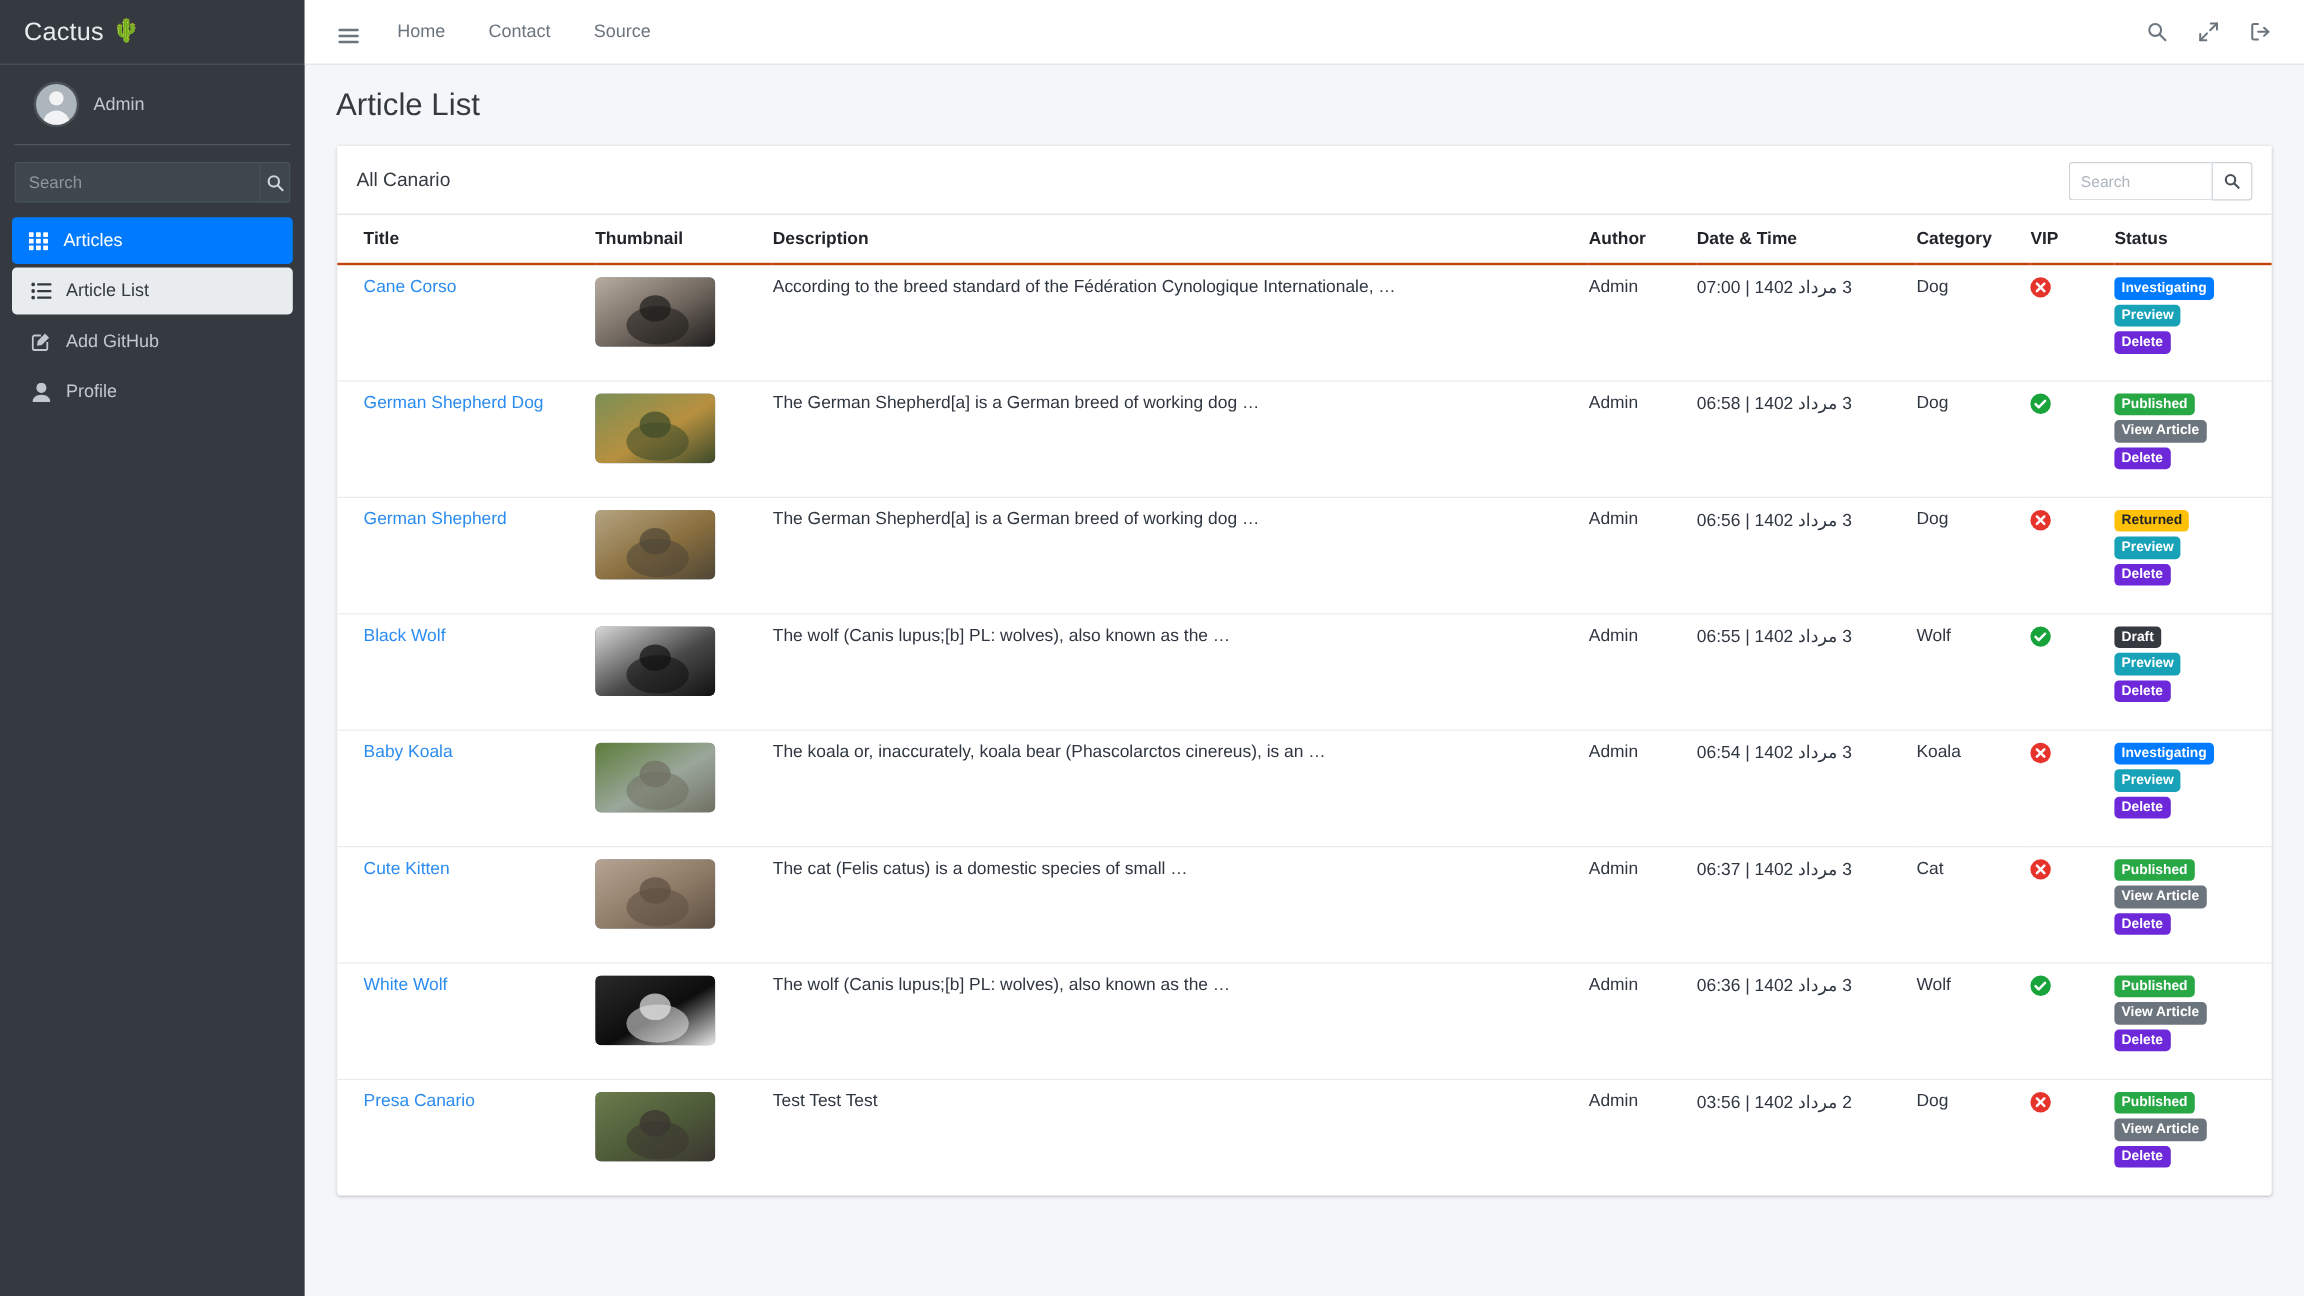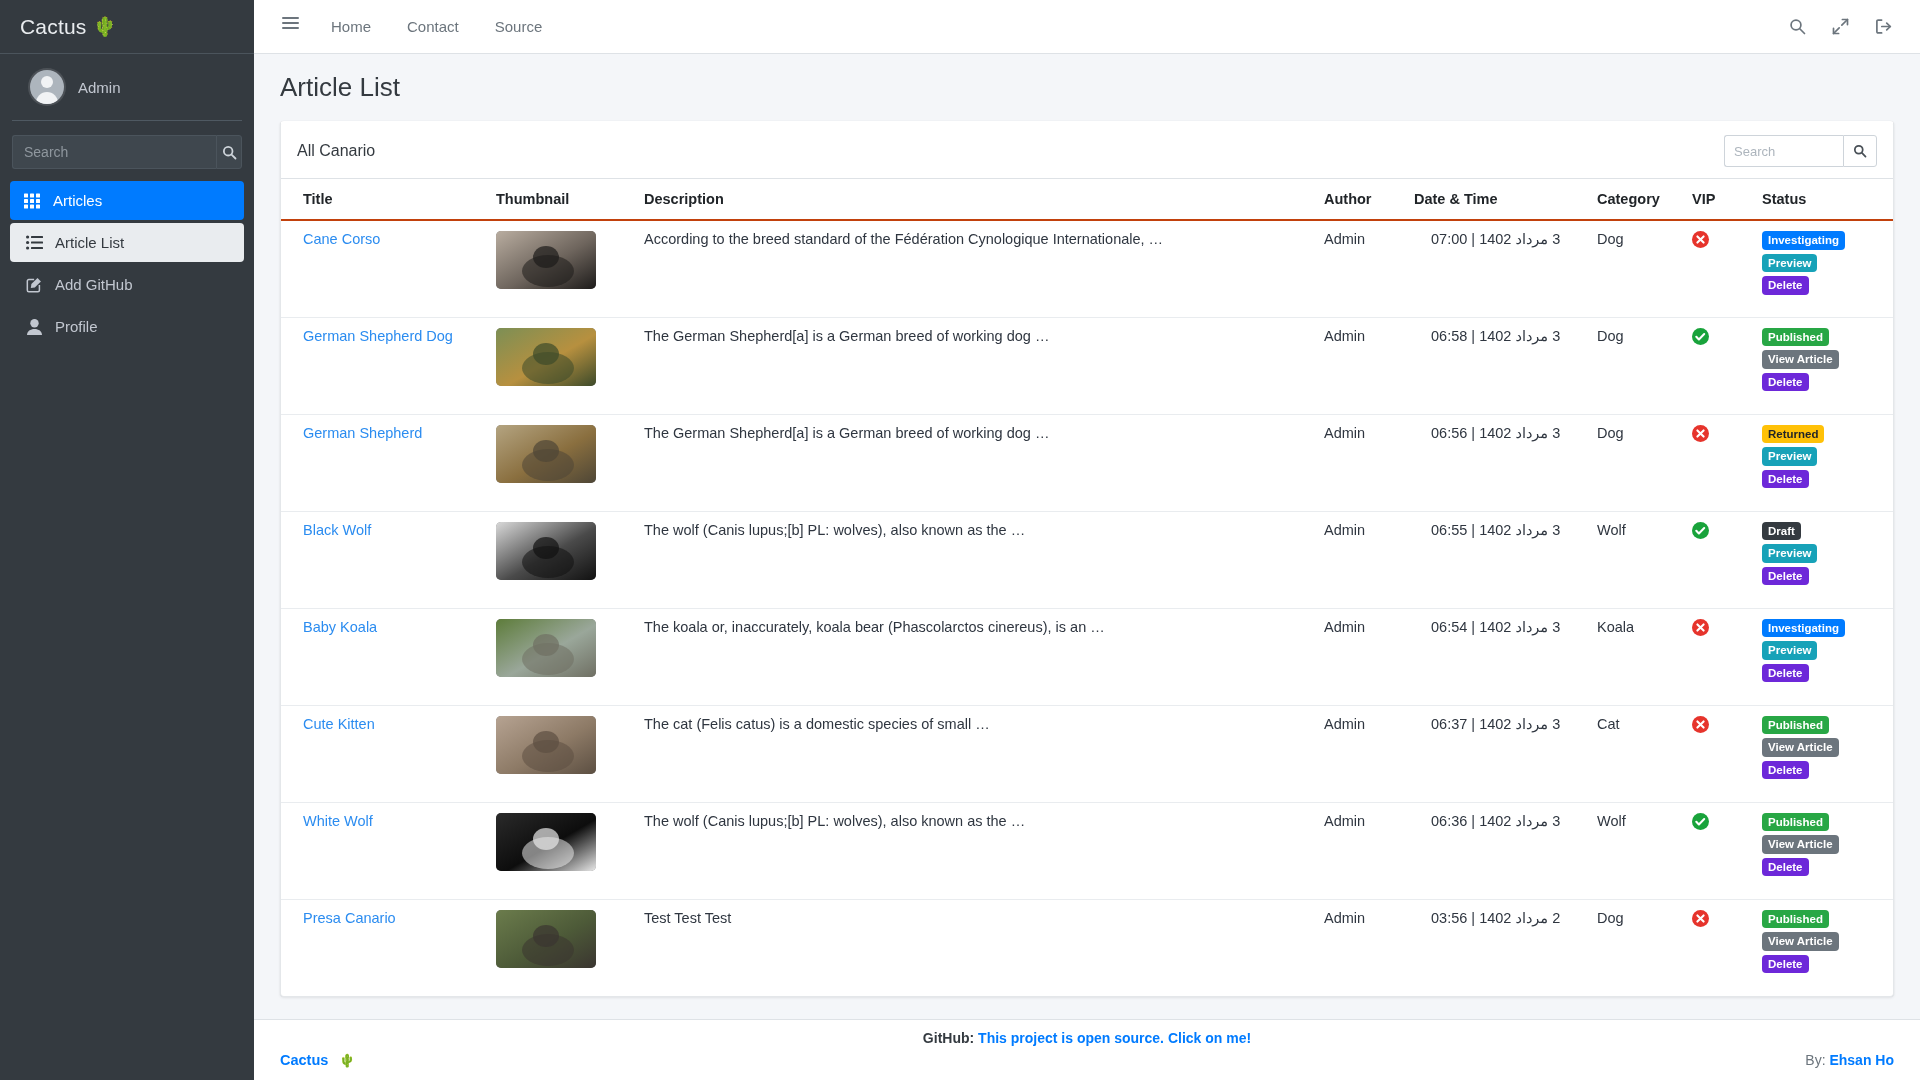--- a/index.html
+++ b/index.html
@@ -88,21 +88,21 @@
   
   .main { flex: 1; display: flex; flex-direction: column; background: #f4f6f9; min-width: 0; }
 
   .topbar {
     height: 54px; min-height: 54px;
     background: #fff;
     display: flex; align-items: center;
     padding: 0 22px 0 18px;
     border-bottom: 1px solid #dee2e6;
   }
-  .topbar-left { display: flex; align-items: flex-start; gap: 8px; }
+  .topbar-left { display: flex; align-items: flex-end; gap: 8px; }
   .burger { padding: 7px 10px; cursor: pointer; display: flex; flex-direction: column; gap: 3px; }
   .burger span { display: block; width: 17px; height: 2px; background: #6c757d; border-radius: 1px; }
   .top-link { padding: 8px 14px; color: #6c757d; font-size: 15px; cursor: pointer; }
   .topbar-right { margin-left: auto; display: flex; align-items: center; gap: 26px; padding-right: 6px; }
   .top-icon { color: #6c757d; cursor: pointer; display: flex; align-items: center; }
 
   .content { flex: 1; overflow: hidden; padding: 0; display: flex; flex-direction: column; }
   .page-head { padding: 18px 26px 12px 26px; }
   .page-title { font-size: 26px; font-weight: 400; color: #343a40; margin: 0; }
 
@@ -166,21 +166,21 @@
 
   .title-link { color: #2b8cf0; text-decoration: none; cursor: pointer; }
 
   .thumb {
     width: 100px; height: 58px; border-radius: 5px;
     display: block; overflow: hidden;
     background: #888;
   }
   .thumb svg { display: block; width: 100%; height: 100%; }
 
-  .date-cell { direction: rtl; text-align: left; unicode-bidi: plaintext; white-space: nowrap; margin-left: 17px; }
+  .date-cell { direction: rtl; text-align: left; unicode-bidi: plaintext; white-space: nowrap; }
 
   .vip-icon { display: inline-block; width: 17px; height: 17px; border-radius: 50%; position: relative; }
   .vip-no  { background: #e6342c; }
   .vip-yes { background: #19a33b; }
   .vip-icon svg { position: absolute; left: 0; top: 0; }
 
   .badges { display: flex; flex-direction: column; align-items: flex-start; gap: 4px; }
   .badge {
     display: inline-block;
     font-size: 11.5px; font-weight: bold;
@@ -633,31 +633,15 @@
                     <span class="badge b-published">Published</span>
                     <span class="badge b-view">View Article</span>
                     <span class="badge b-delete">Delete</span>
                   </div>
                 </td>
               </tr>
             </tbody>
         </table>
       </section>
 
-      <footer class="footer">
-        <div class="footer-center">
-          <span>GitHub:</span>
-          <a href="#">This project is open source. Click on me!</a>
-        </div>
-        <div class="footer-row">
-          <div class="footer-brand">
-            <span>Cactus</span>
-            <span class="brand-emoji">🌵</span>
-          </div>
-          <div class="footer-by">
-            <span>By:</span>
-            <a href="#">Ehsan Ho</a>
-          </div>
-        </div>
-      </footer>
     </div>
   </div>
 </div>
 
 </body></html>

